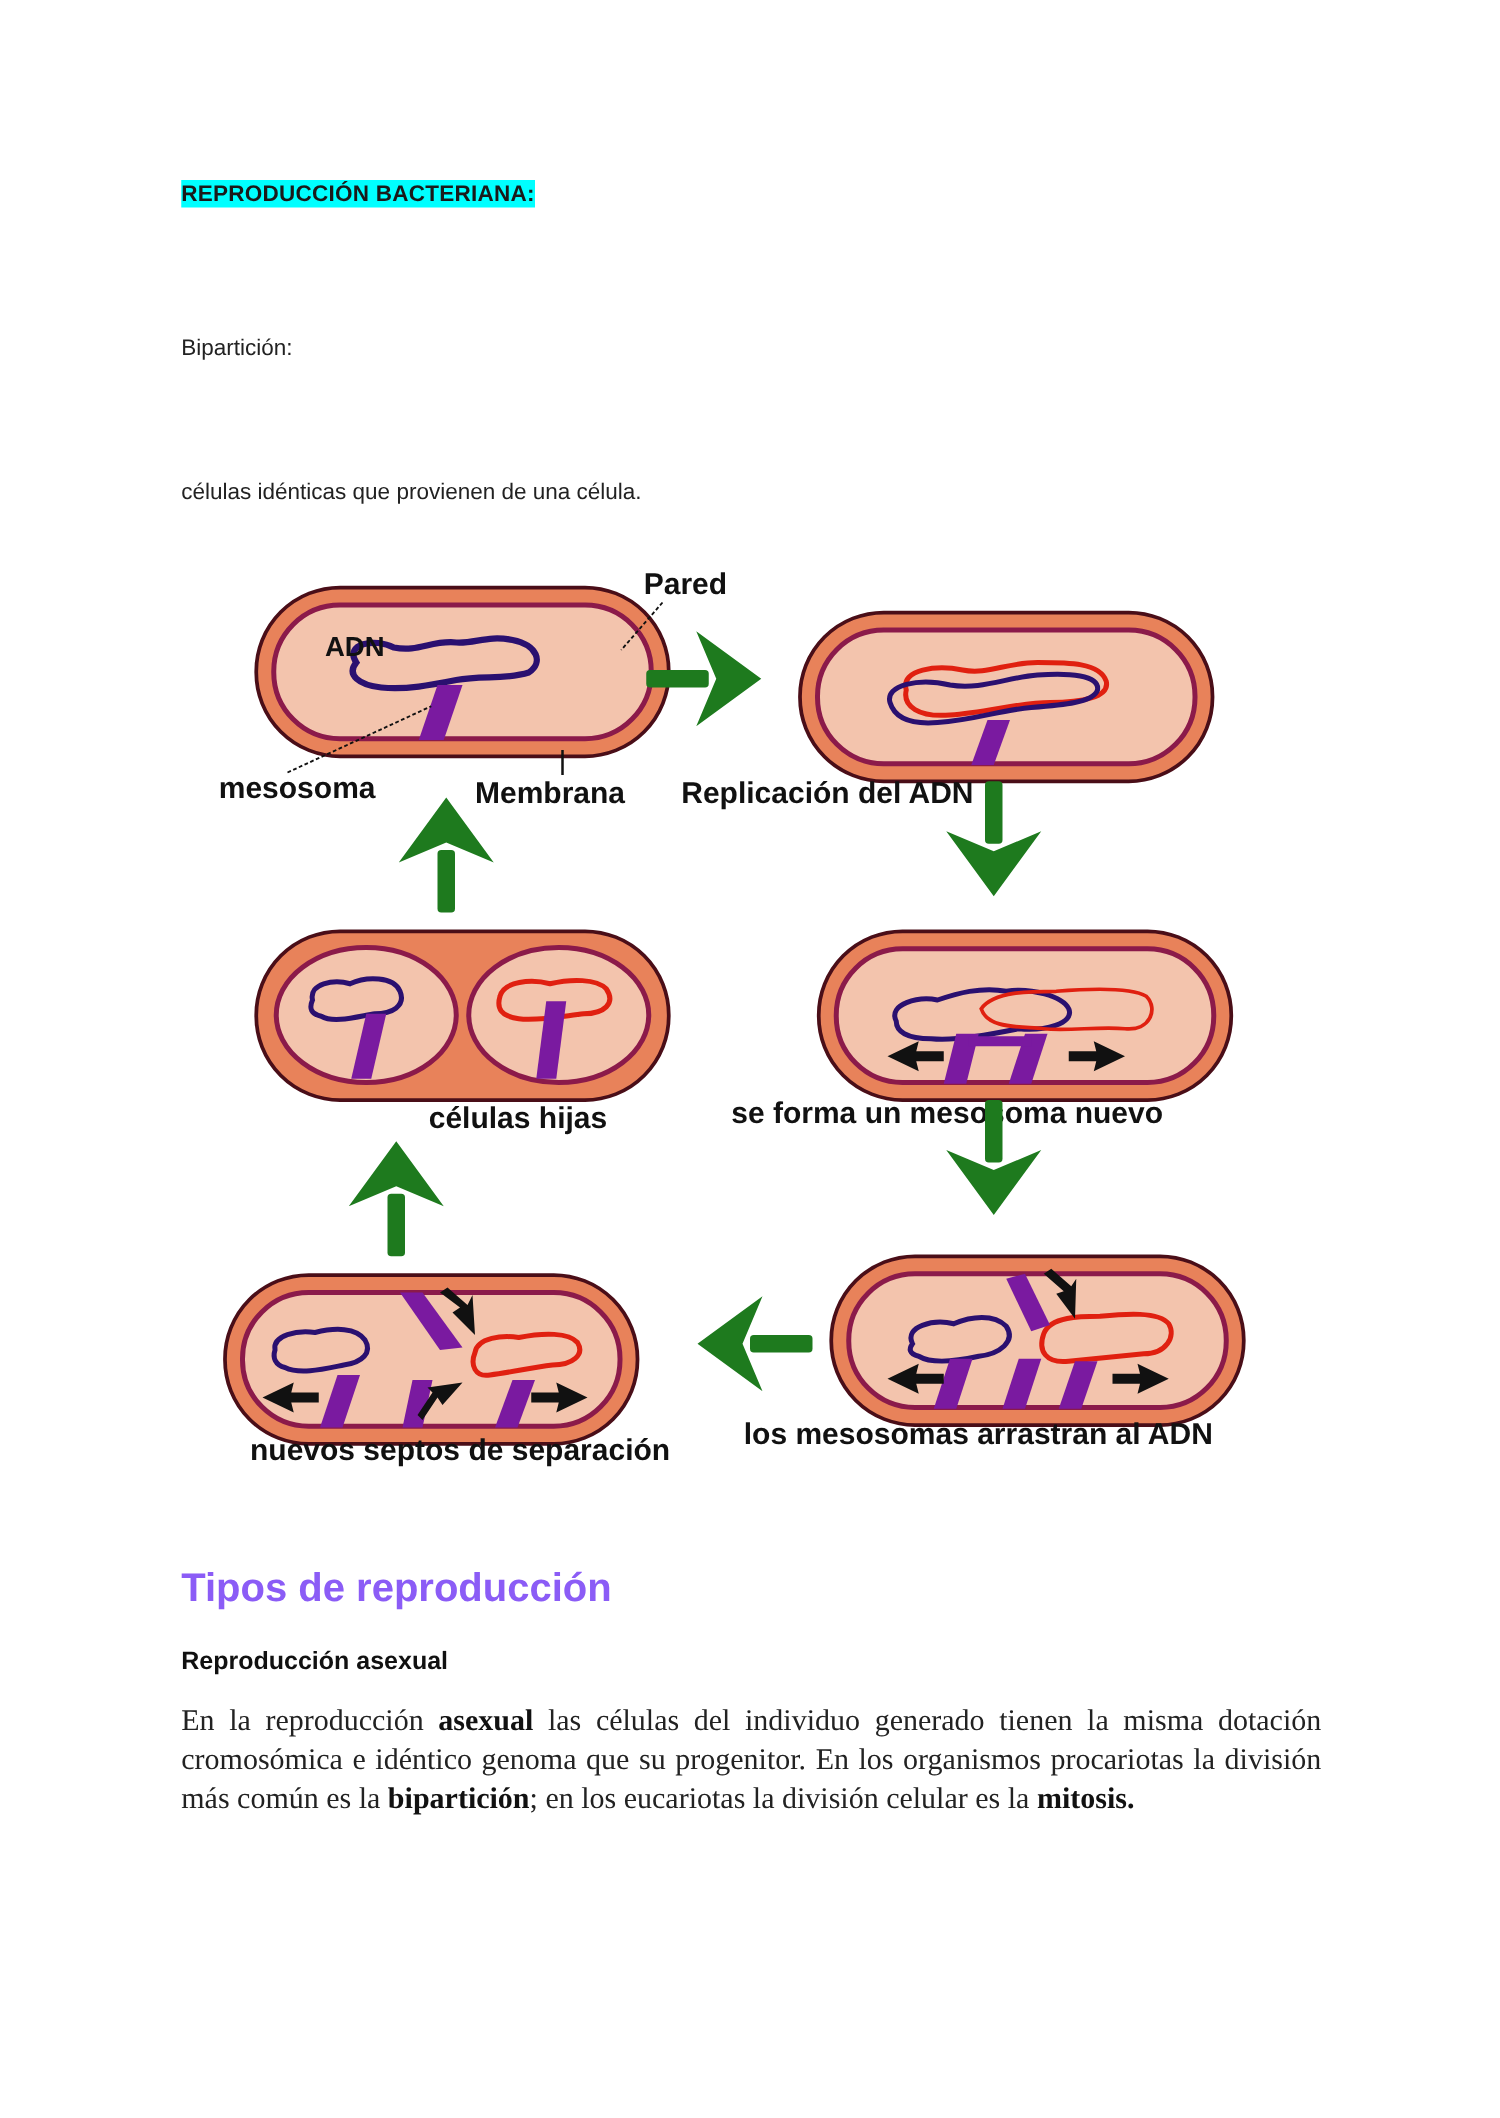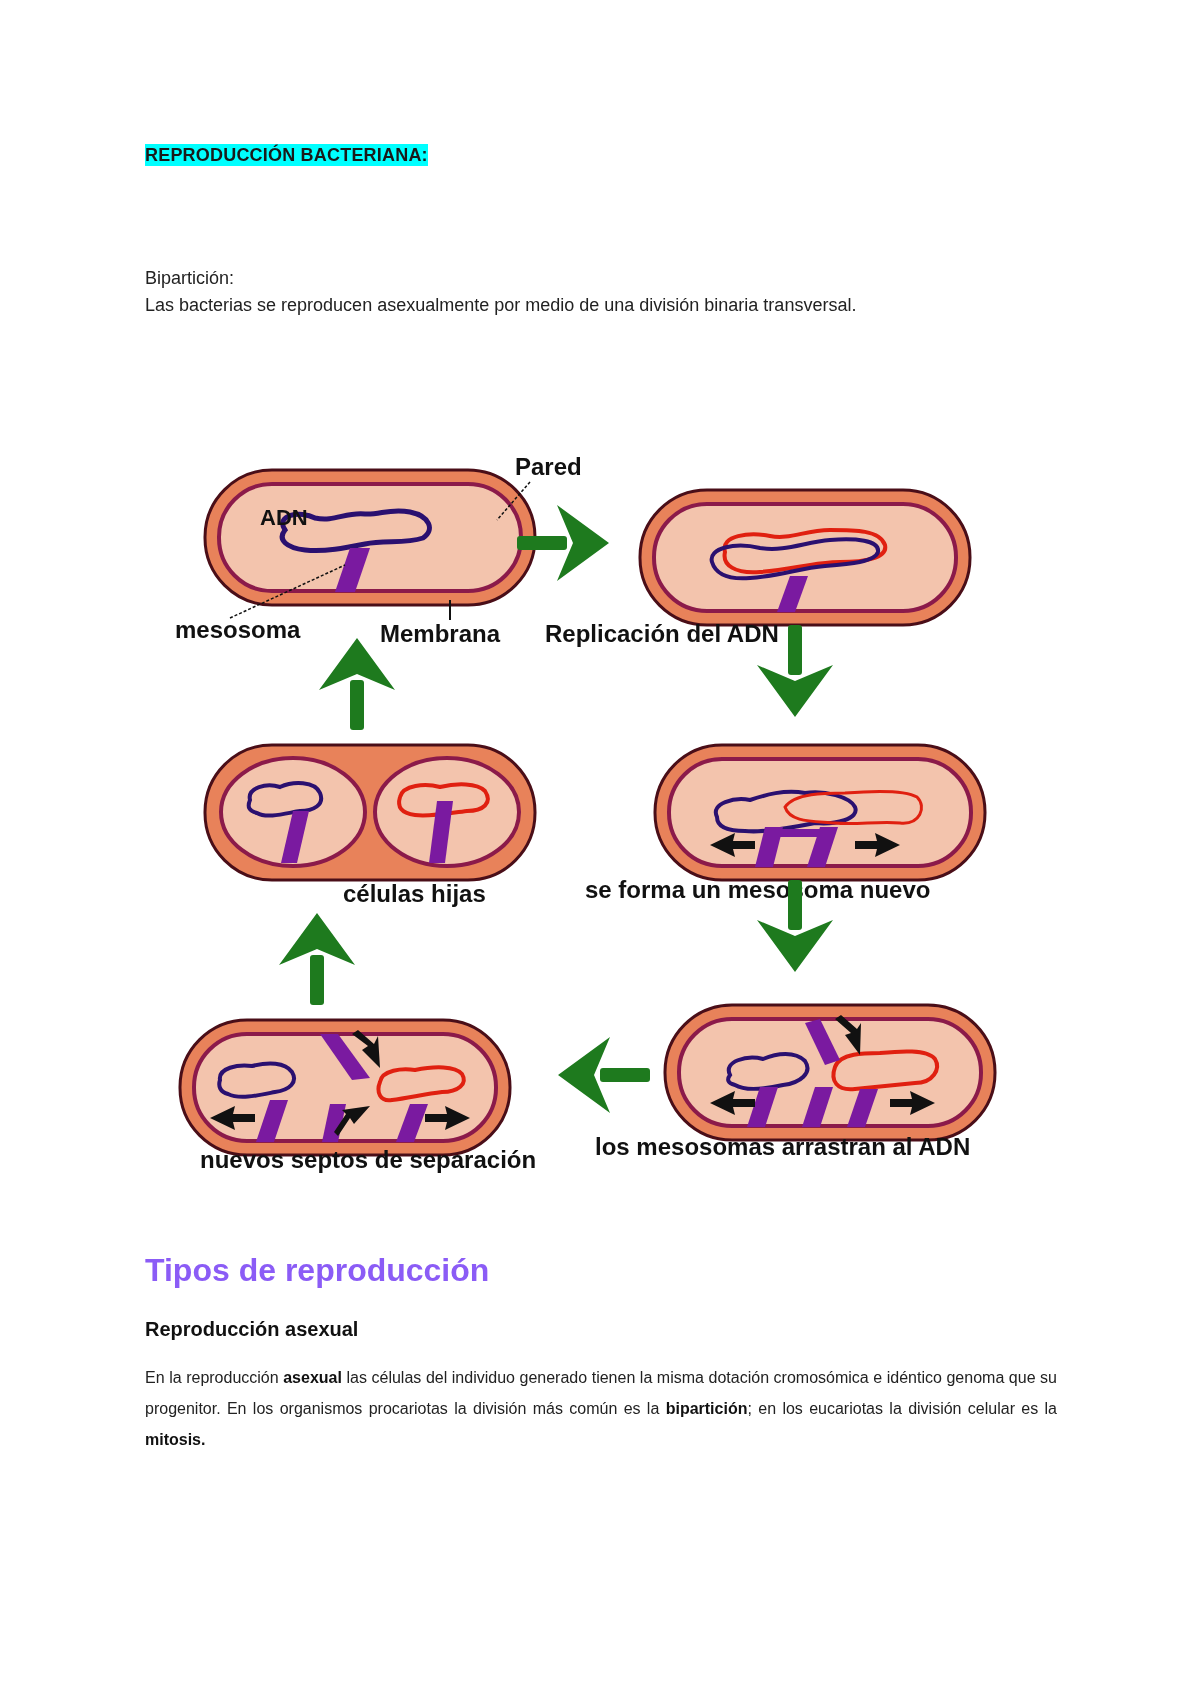--- a/index.html
+++ b/index.html
@@ -6,36 +6,36 @@
     body { width: 1200px; height: 1694px; position: relative; overflow: hidden;
            font-family: "Liberation Sans", sans-serif; color: #1a1a1a; }
     .page { position: absolute; left: 0; top: 0; width: 1188px; height: 1694px; }
     .title { position: absolute; left: 145px; top: 145px; font-size: 18px; font-weight: bold;
              letter-spacing: 0.2px; }
     .title span { background: #00ffff; padding: 1px 0; }
     .p { position: absolute; left: 145px; font-size: 18px; line-height: 30px; color: #222; }
     .diagram { position: absolute; left: 145px; top: 450px; width: 930px; height: 750px; }
     .h2 { position: absolute; left: 145px; top: 1252px; font-size: 32px; font-weight: bold; color: #8b5cf6; }
     .h3 { position: absolute; left: 145px; top: 1318px; font-size: 20px; font-weight: bold; color: #111; }
-    .body-para { position: absolute; left: 145px; top: 1362px; width: 912px; font-size: 16px;
-                 line-height: 31px; text-align: justify; color: #222; }
+    .body-para { position: absolute; left: 145px; top: 1362px; width: 912px; font-size: 24px;
+                 line-height: 31px; text-align: justify; color: #222; font-family: Liberation Serif, serif; }
     .body-para b { color: #111; }
     .lbl { font-family: "Liberation Sans", sans-serif; font-weight: bold; fill: #111; }
   </style>
 </head>
 <body>
 
 <div class="page">
 
   <div class="title">
     <span>REPRODUCCIÓN BACTERIANA:</span>
   </div>
 
   <div class="p" style="top:232px;margin-top:31px;">Bipartición:</div>
-  <div class="p" style="top:290px;">Las bacterias se reproducen asexualmente por medio  de una división binaria transversal.</div>
+  <div class="p" style="top:378px;">células idénticas que provienen de una célula.</div>
 
   <div class="diagram">
     <svg width="930" height="750" viewBox="0 0 930 750" xmlns="http://www.w3.org/2000/svg">
       <defs>
         <g id="cellBase">
           <rect x="0" y="0" width="330" height="135" rx="67" ry="67" fill="#e8825a" stroke="#4a0e18" stroke-width="3"></rect>
           <rect x="14" y="14" width="302" height="107" rx="53" ry="53" fill="#f3c4ad" stroke="#8b1a4a" stroke-width="4"></rect>
         </g>
         <g id="arrowRight">
           <rect x="0" y="-7" width="50" height="14" fill="#1e7a1e" rx="3"></rect>

